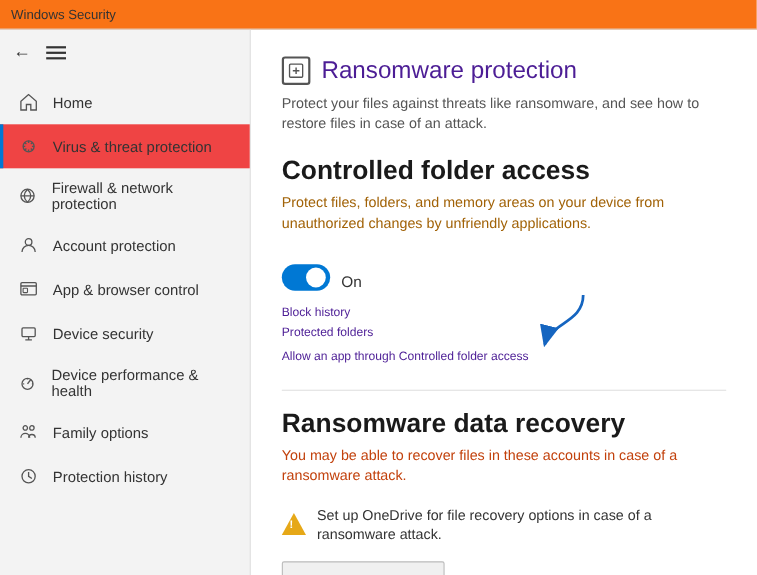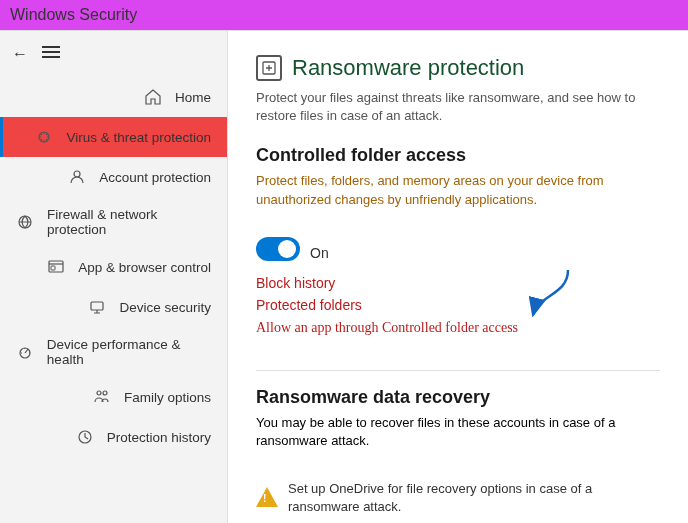--- a/index.html
+++ b/index.html
@@ -7,23 +7,23 @@
       font-family: 'Segoe UI', Arial, sans-serif;
       font-size: 14px;
       background: #f3f3f3;
       width: 688px;
       height: 523px;
       overflow: hidden;
       display: flex;
       flex-direction: column;
     }
     .title-bar {
-      background: #d946ef;
+      background: #f97316;
       padding: 6px 10px;
-      font-size: 16px;
+      font-size: 12px;
       color: #333;
       border-bottom: 1px solid #ddd;
     }
     .app-container {
       display: flex;
       flex: 1;
       overflow: hidden;
     }
     
     .sidebar {
@@ -64,21 +64,20 @@
     }
     .nav-item {
       display: flex;
       align-items: center;
       padding: 10px 16px;
       cursor: pointer;
       color: #333;
       font-size: 13.5px;
       gap: 12px;
       position: relative;
-      justify-content: flex-end;
     }
     .nav-item.active {
       background: #ef4444;
     }
     .nav-item.active::before {
       content: '';
       position: absolute;
       left: 0;
       top: 0;
       bottom: 0;
@@ -114,30 +113,30 @@
       border-radius: 3px;
       display: flex;
       align-items: center;
       justify-content: center;
       font-size: 13px;
       color: #555;
     }
     .page-title {
       font-size: 22px;
       font-weight: 300;
-      color: #14532d;
+      color: #4c1d95;
     }
     .page-desc {
       font-size: 13px;
       color: #555;
       margin-bottom: 20px;
       line-height: 1.4;
     }
     .section-title {
-      font-size: 18px;
+      font-size: 24px;
       font-weight: 600;
       color: #1a1a1a;
       margin-bottom: 6px;
     }
     .section-desc {
       font-size: 13px;
       color: #a16207;
       margin-bottom: 28px;
       line-height: 1.4;
     }
@@ -166,40 +165,40 @@
       top: 3px;
       right: 4px;
       transition: 0.2s;
     }
     .toggle-label {
       font-size: 14px;
       color: #333;
     }
     
     .link-item {
-      color: #b91c1c;
-      font-size: 14px;
+      color: #4c1d95;
+      font-size: 11px;
       cursor: pointer;
       display: block;
       margin-bottom: 6px;
       text-decoration: none;
     }
     .divider {
       height: 1px;
       background: #e0e0e0;
       margin: 16px 0;
     }
     
     .recovery-section {
       margin-top: 4px;
     }
     .recovery-desc {
       font-size: 13px;
-      color: #000000;
-      margin-bottom: 30px;
+      color: #c2410c;
+      margin-bottom: 18px;
       line-height: 1.4;
     }
     
     .warning-box {
       display: flex;
       align-items: center;
       gap: 10px;
       margin-bottom: 14px;
     }
     .warning-icon-wrapper {
@@ -284,35 +283,35 @@
             <circle cx="8" cy="8" r="5" stroke="#555" stroke-width="1.2"></circle>
             <path d="M8 3v2M8 11v2M3 8h2M11 8h2M4.5 4.5l1.5 1.5M10 10l1.5 1.5M11.5 4.5L10 6M6 10l-1.5 1.5" stroke="#555" stroke-width="1.2"></path>
           </svg>
         </span>
         <span>Virus &amp; threat protection</span>
       </div>
 
       <div class="nav-item">
         <span class="nav-icon">
           <svg width="16" height="16" viewBox="0 0 16 16" fill="none">
+            <circle cx="8" cy="8" r="6" stroke="#555" stroke-width="1.2"></circle>
+            <path d="M2 8h12M8 2c-2 2-3 4-3 6s1 4 3 6M8 2c2 2 3 4 3 6s-1 4-3 6" stroke="#555" stroke-width="1.2"></path>
+          </svg>
+        </span>
+        <span>Firewall &amp; network protection</span>
+      </div>
+
+      <div class="nav-item">
+        <span class="nav-icon">
+          <svg width="16" height="16" viewBox="0 0 16 16" fill="none">
             <circle cx="8" cy="5" r="3" stroke="#555" stroke-width="1.2"></circle>
             <path d="M2 14c0-3.3 2.7-6 6-6s6 2.7 6 6" stroke="#555" stroke-width="1.2"></path>
           </svg>
         </span>
         <span>Account protection</span>
-      </div>
-
-      <div class="nav-item">
-        <span class="nav-icon">
-          <svg width="16" height="16" viewBox="0 0 16 16" fill="none">
-            <circle cx="8" cy="8" r="6" stroke="#555" stroke-width="1.2"></circle>
-            <path d="M2 8h12M8 2c-2 2-3 4-3 6s1 4 3 6M8 2c2 2 3 4 3 6s-1 4-3 6" stroke="#555" stroke-width="1.2"></path>
-          </svg>
-        </span>
-        <span>Firewall &amp; network protection</span>
       </div>
 
       <div class="nav-item">
         <span class="nav-icon">
           <svg width="16" height="16" viewBox="0 0 16 16" fill="none">
             <rect x="1" y="2" width="14" height="11" rx="1" stroke="#555" stroke-width="1.2"></rect>
             <path d="M1 5h14" stroke="#555" stroke-width="1.2"></path>
             <rect x="3" y="7" width="4" height="4" rx="0.5" stroke="#555" stroke-width="1"></rect>
           </svg>
         </span>
@@ -381,21 +380,21 @@
     <h2 class="section-title">Controlled folder access</h2>
     <p class="section-desc">Protect files, folders, and memory areas on your device from unauthorized changes by unfriendly applications.</p>
 
     <div class="toggle-row">
       <div class="toggle-switch"></div>
       <span class="toggle-label">On</span>
     </div>
 
     <a class="link-item" href="#">Block history</a>
     <a class="link-item" href="#">Protected folders</a>
-    <div style="position:relative; display:inline-block; margin-bottom: 18px; font-family: Liberation Serif, serif;">
+    <div style="position:relative; display:inline-block; margin-bottom: 8px;">
       <a class="link-item" style="margin-bottom:0;" href="#">Allow an app through Controlled folder access</a>
       
       <svg class="arrow-svg" width="70" height="60">
         <defs>
           <marker id="arrowhead" markerWidth="8" markerHeight="7" refX="7" refY="3.5" orient="auto">
             <polygon points="0 0, 8 3.5, 0 7" fill="#1565c0"></polygon>
           </marker>
         </defs>
         <path d="M 50 5 C 50 30, 20 30, 15 50" stroke="#1565c0" stroke-width="2.5" fill="none" marker-end="url(#arrowhead)"></path>
       </svg>

